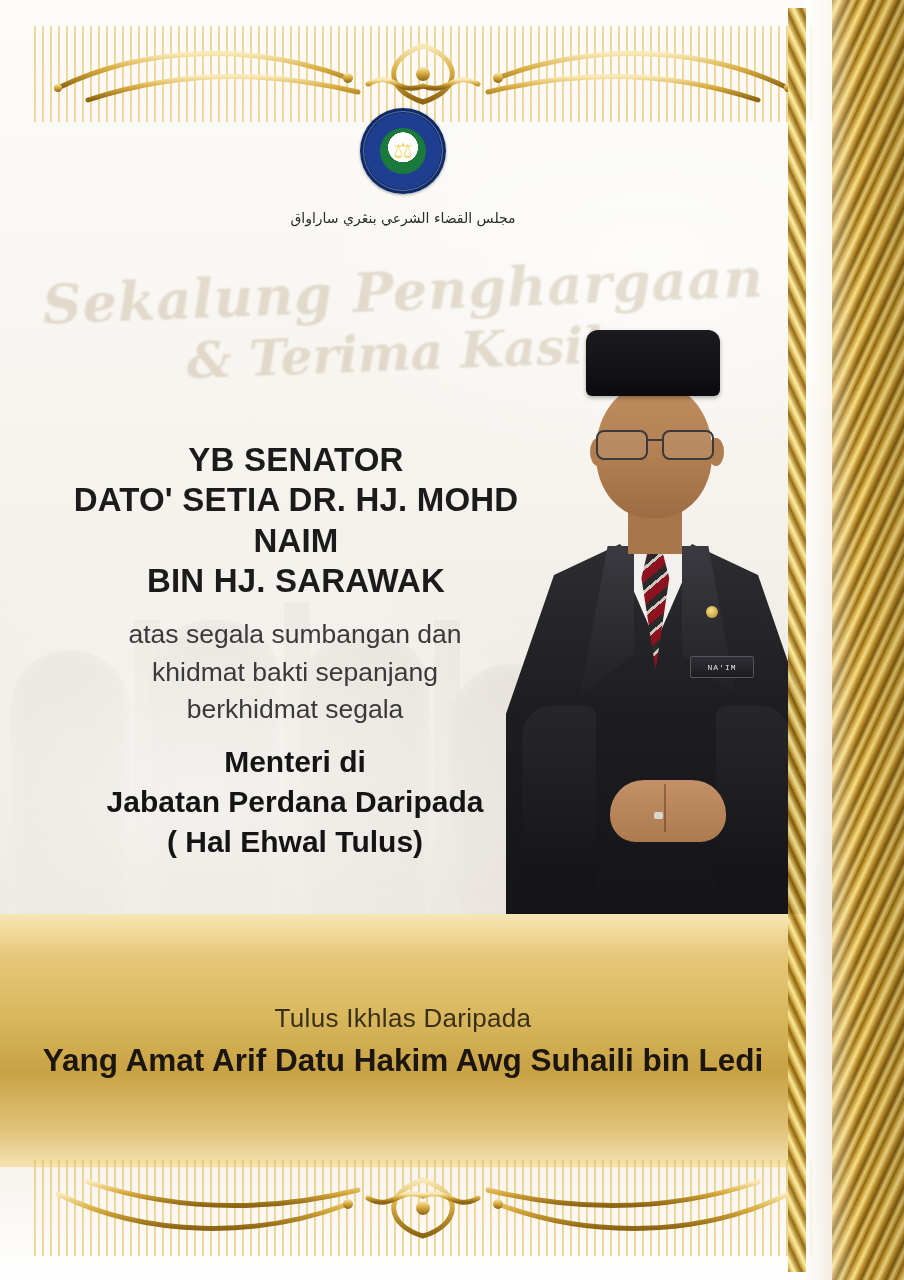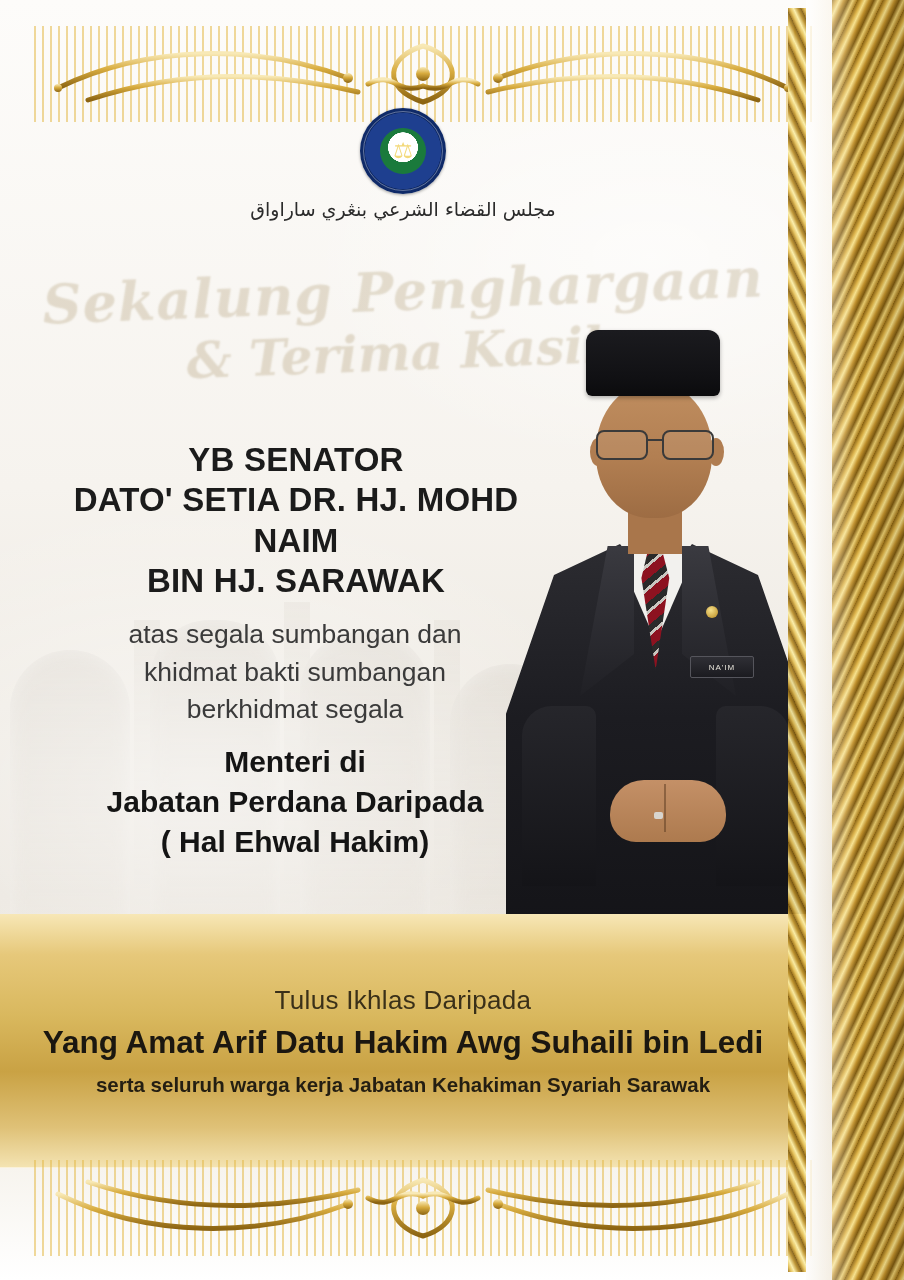--- a/index.html
+++ b/index.html
@@ -151,22 +151,22 @@
     font-size: 22px;
     line-height: 1;
   }
   .crest-ring-text {
     position: absolute;
     inset: 3px;
     border-radius: 50%;
     border: 1px solid rgba(255,255,255,.35);
   }
   .jawi {
-    margin-top: 4px;
-    font-size: 19px;
+    margin-top: 16px;
+    font-size: 14px;
     color: #2b2b2b;
     letter-spacing: .5px;
     font-family: "DejaVu Sans", sans-serif;
     direction: rtl;
   }
   .dept-name {
     margin-top: 7px;
     font-size: 17.5px;
     font-weight: bold;
     color: #1d1d1d;
@@ -365,20 +365,21 @@
     height: 20px;
     background: linear-gradient(180deg, #2f2f35, #1b1b20);
     border: 1px solid #55555c;
     border-radius: 2px;
     color: #e6e3da;
     font-size: 8px;
     letter-spacing: 1px;
     display: flex;
     align-items: center;
     justify-content: center;
+    font-family: Liberation Mono, monospace;
   }
   .p-hands {
     position: absolute;
     left: 132px;
     top: 460px;
     width: 116px;
     height: 62px;
     background: linear-gradient(180deg, #c49067 0%, #ad7a4e 100%);
     border-radius: 34px 34px 26px 26px;
   }
@@ -524,28 +525,28 @@
   </div>
 
   <div class="honoree">
     <div class="name">YB SENATOR</div>
     <div class="name">DATO' SETIA DR. HJ. MOHD NAIM</div>
     <div class="name">BIN HJ. SARAWAK</div>
   </div>
 
   <div class="body-text">
     <div>atas segala sumbangan dan</div>
-    <div>khidmat bakti sumbangan</div>
+    <div>khidmat bakti sepanjang</div>
     <div>berkhidmat segala</div>
   </div>
 
   <div class="role">
     <div>Menteri di</div>
     <div>Jabatan Perdana Daripada</div>
-    <div>( Hal Ehwal Hakim)</div>
+    <div>( Hal Ehwal Tulus)</div>
   </div>
 
   <div class="portrait">
     <div class="p-suit"></div>
     <div class="p-sleeve-l"></div>
     <div class="p-sleeve-r"></div>
     <div class="p-shirt"></div>
     <div class="p-tie"></div>
     <div class="p-lapel-l"></div>
     <div class="p-lapel-r"></div>
@@ -562,21 +563,20 @@
     <div class="p-badge"></div>
     <div class="p-nametag">NA'IM</div>
     <div class="p-hands"></div>
     <div class="p-hand-split"></div>
     <div class="p-ring"></div>
   </div>
 
   <div class="gold-panel">
     <div class="line1">Tulus Ikhlas Daripada</div>
     <div class="line2">Yang Amat Arif Datu Hakim Awg Suhaili bin Ledi</div>
-    <div class="line4">serta seluruh warga kerja Jabatan Kehakiman Syariah Sarawak</div>
   </div>
 
   <div class="bottom-white"></div>
 
   <div class="flourish flourish-bottom">
     <svg viewBox="0 0 790 96" preserveAspectRatio="none">
       <defs>
         <linearGradient id="gf2" x1="0" y1="0" x2="0" y2="1">
           <stop offset="0%" stop-color="#f8e9b6"></stop>
           <stop offset="45%" stop-color="#d8ac3f"></stop>

